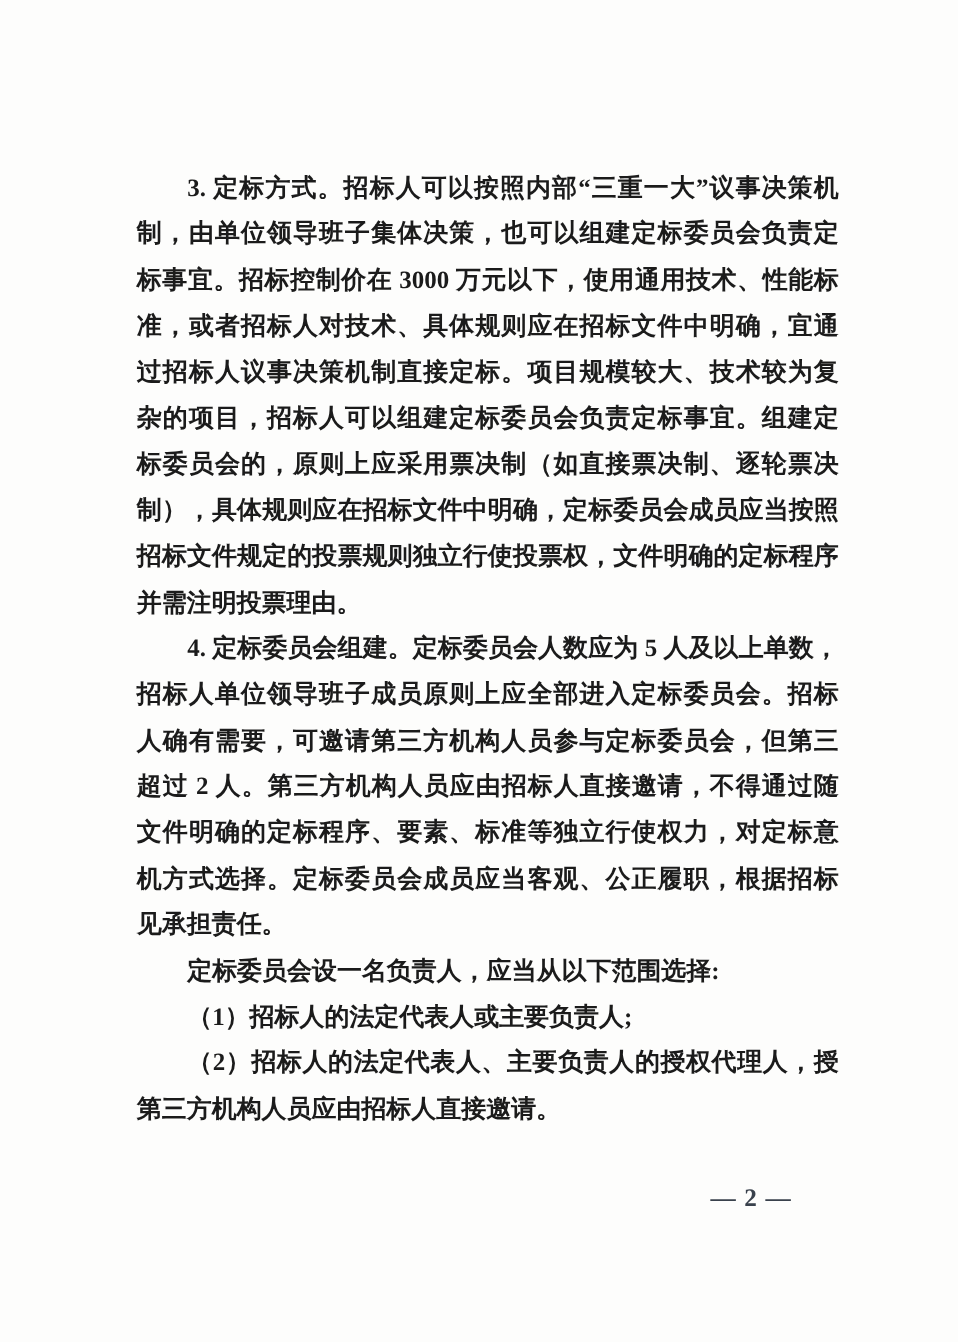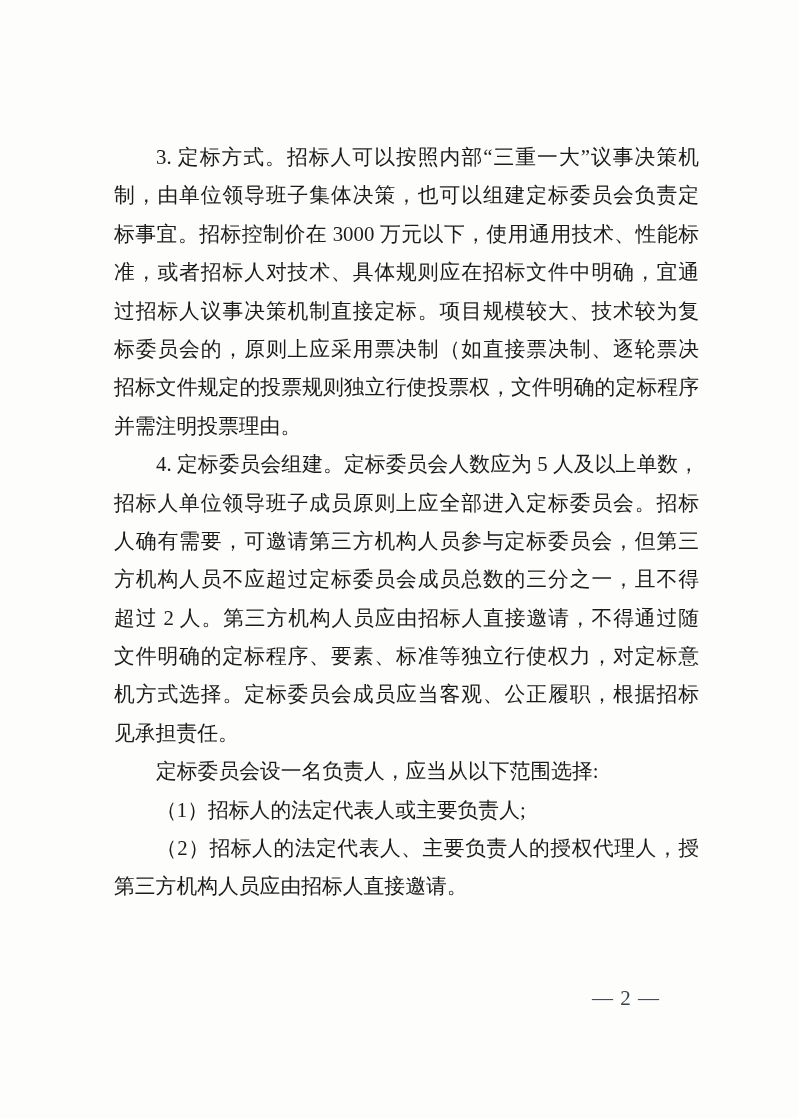--- a/index.html
+++ b/index.html
@@ -1,15 +1,15 @@
 <!DOCTYPE html>
 <html><head>
 <meta charset="utf-8">
 <style>
-  * { margin: 0; padding: 0; box-sizing: border-box; }
+  * { margin: 0; padding: 0; box-sizing: border-box; font-weight: bold; }
   html, body {
     width: 798px; height: 1118px;
     background: #fdfdfc;
     font-family: "Liberation Serif", "DejaVu Serif", serif;
   }
   .page {
     position: relative;
     width: 798px; height: 1118px;
     background: #fdfdfc;
     color: #1b1b1b;
@@ -47,27 +47,28 @@
 </head>
 <body>
 
 <div class="page">
   <div class="text-block">
     <div class="line indent">3. 定标方式。招标人可以按照内部“三重一大”议事决策机</div>
     <div class="line">制，由单位领导班子集体决策，也可以组建定标委员会负责定</div>
     <div class="line">标事宜。招标控制价在 3000 万元以下，使用通用技术、性能标</div>
     <div class="line">准，或者招标人对技术、具体规则应在招标文件中明确，宜通</div>
     <div class="line">过招标人议事决策机制直接定标。项目规模较大、技术较为复</div>
+    <div class="line">杂的项目，招标人可以组建定标委员会负责定标事宜。组建定</div>
     <div class="line">标委员会的，原则上应采用票决制（如直接票决制、逐轮票决</div>
+    <div class="line">制），具体规则应在招标文件中明确，定标委员会成员应当按照</div>
     <div class="line">招标文件规定的投票规则独立行使投票权，文件明确的定标程序</div>
     <div class="line end">并需注明投票理由。</div>
     <div class="line indent">4. 定标委员会组建。定标委员会人数应为 5 人及以上单数，</div>
     <div class="line">招标人单位领导班子成员原则上应全部进入定标委员会。招标</div>
     <div class="line">人确有需要，可邀请第三方机构人员参与定标委员会，但第三</div>
-    <div class="line">方机构人员不应超过定标委员会成员总数的三分之一，且不得</div>
     <div class="line">超过 2 人。第三方机构人员应由招标人直接邀请，不得通过随</div>
     <div class="line">文件明确的定标程序、要素、标准等独立行使权力，对定标意</div>
     <div class="line">机方式选择。定标委员会成员应当客观、公正履职，根据招标</div>
     <div class="line end">见承担责任。</div>
     <div class="line indent end">定标委员会设一名负责人，应当从以下范围选择:</div>
     <div class="line indent end">（1）招标人的法定代表人或主要负责人;</div>
     <div class="line indent">（2）招标人的法定代表人、主要负责人的授权代理人，授</div>
     <div class="line end">第三方机构人员应由招标人直接邀请。</div>
   </div>
 

